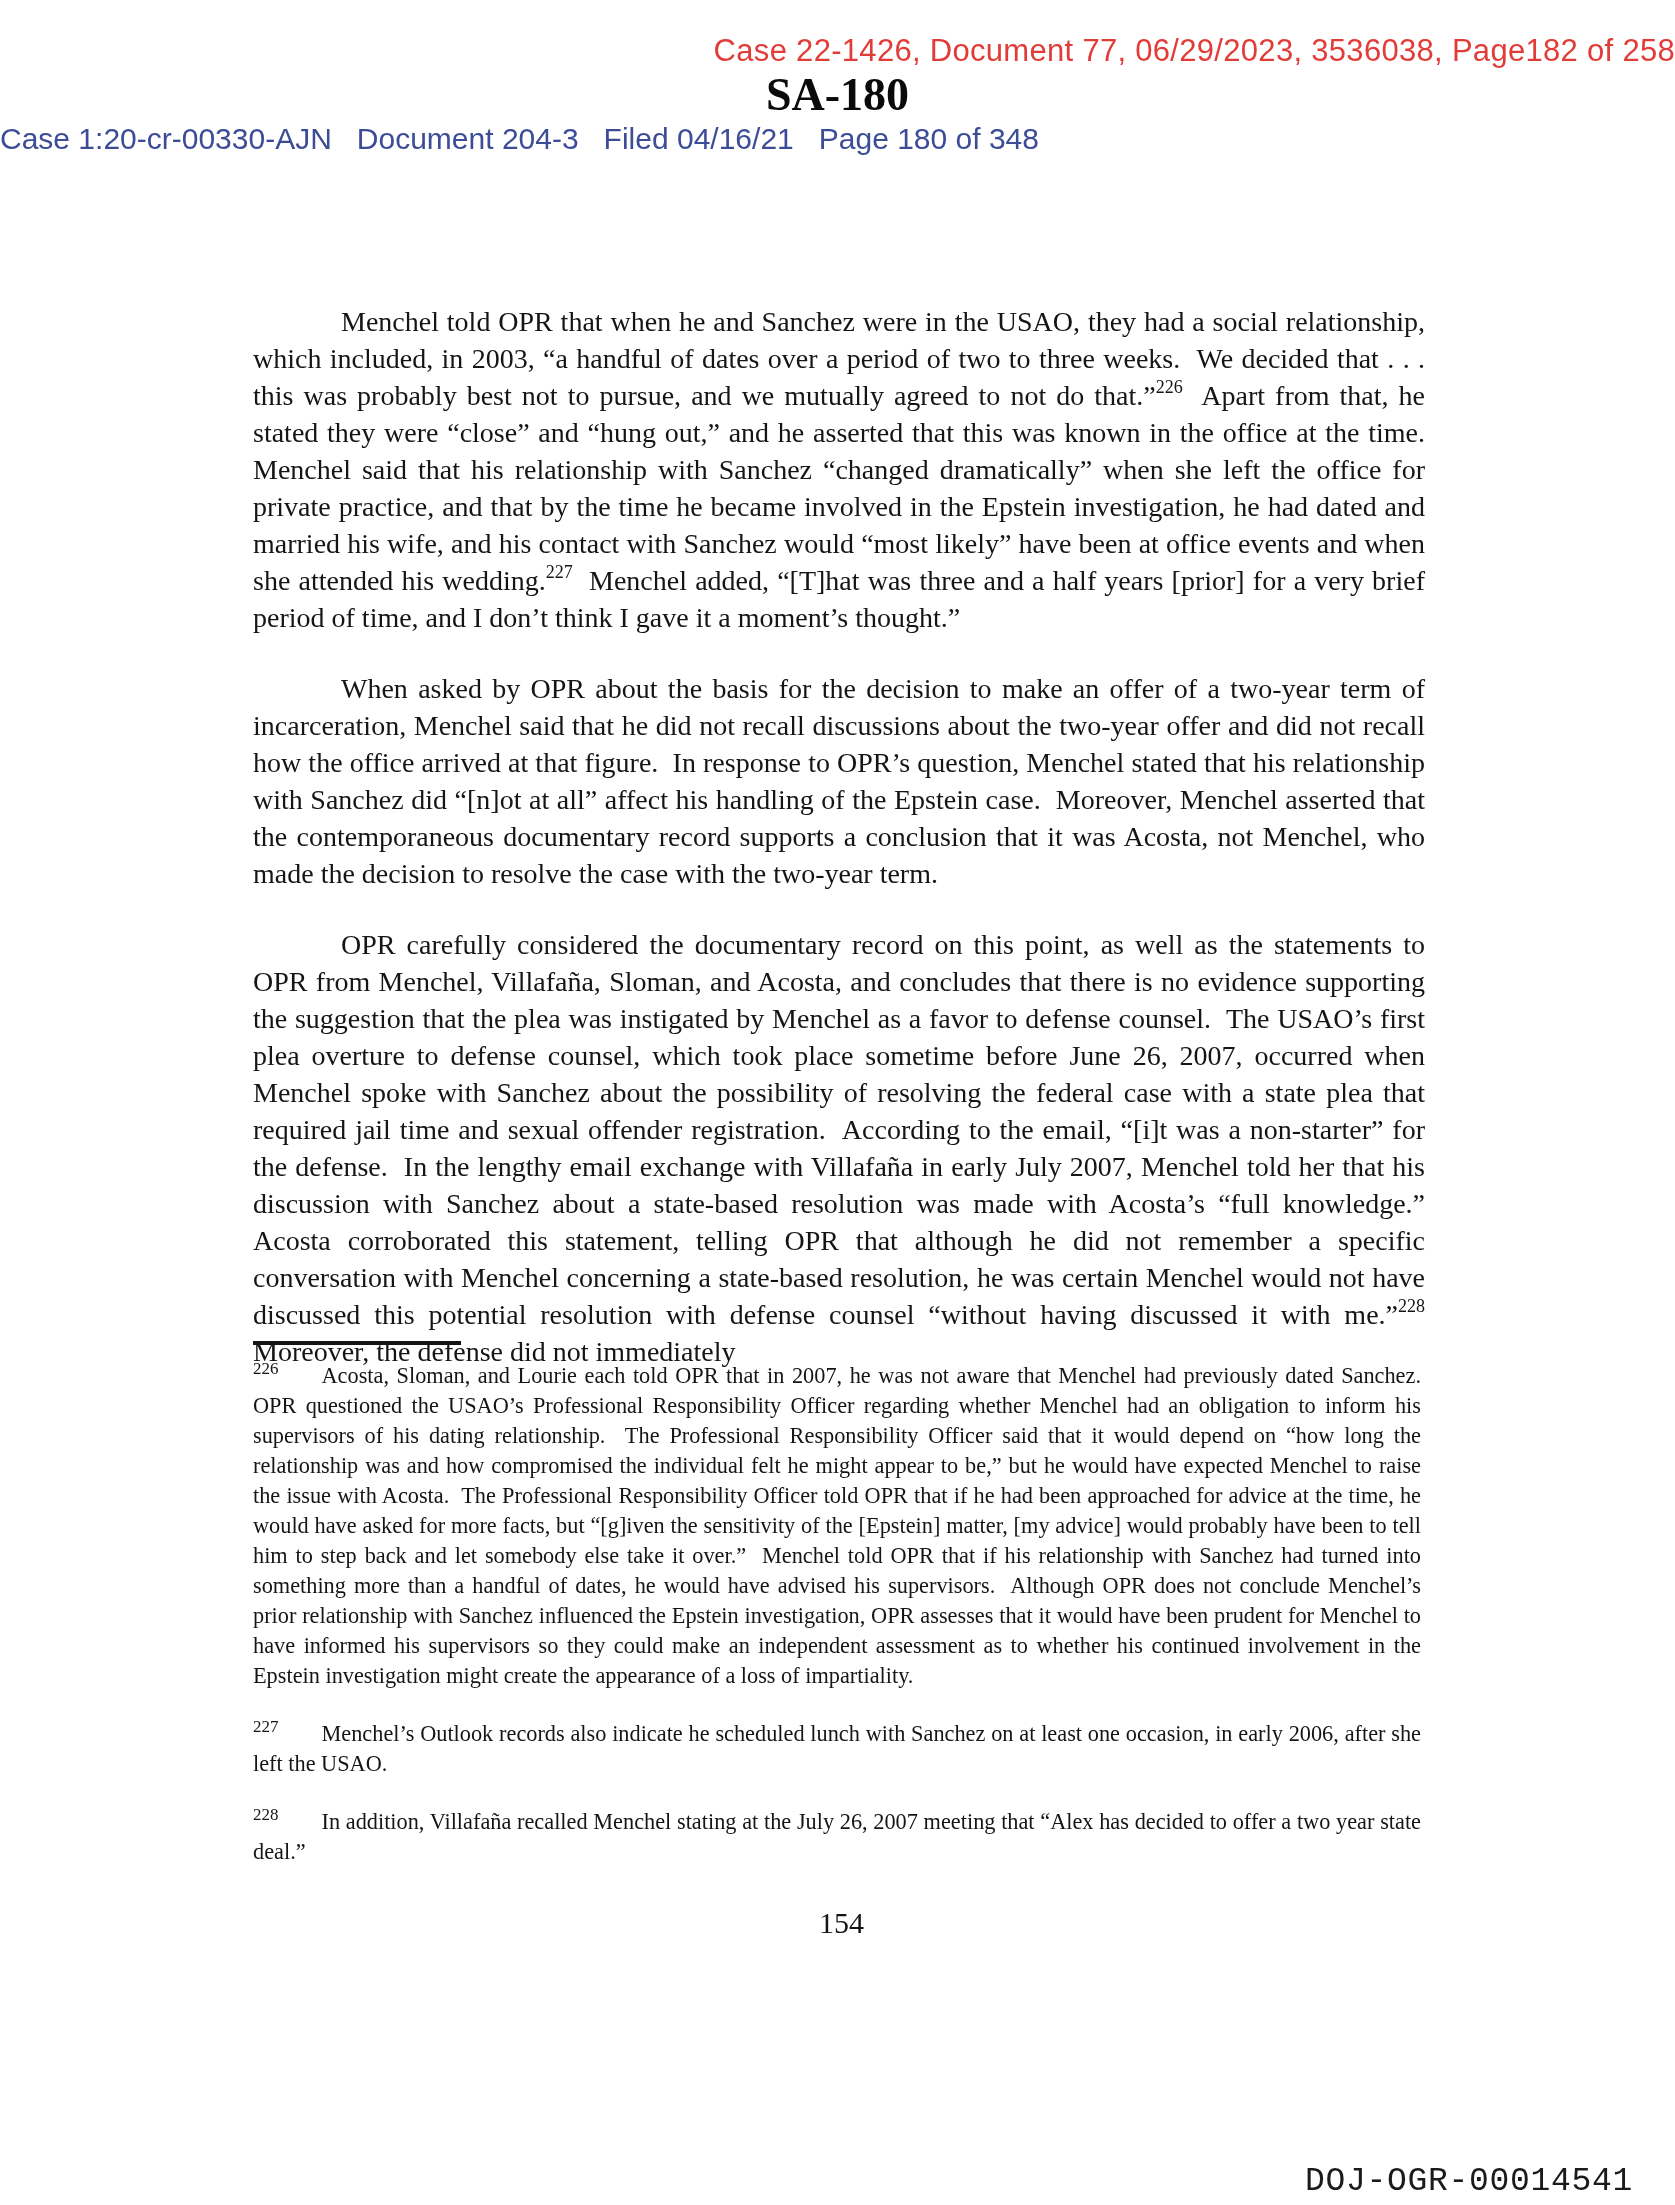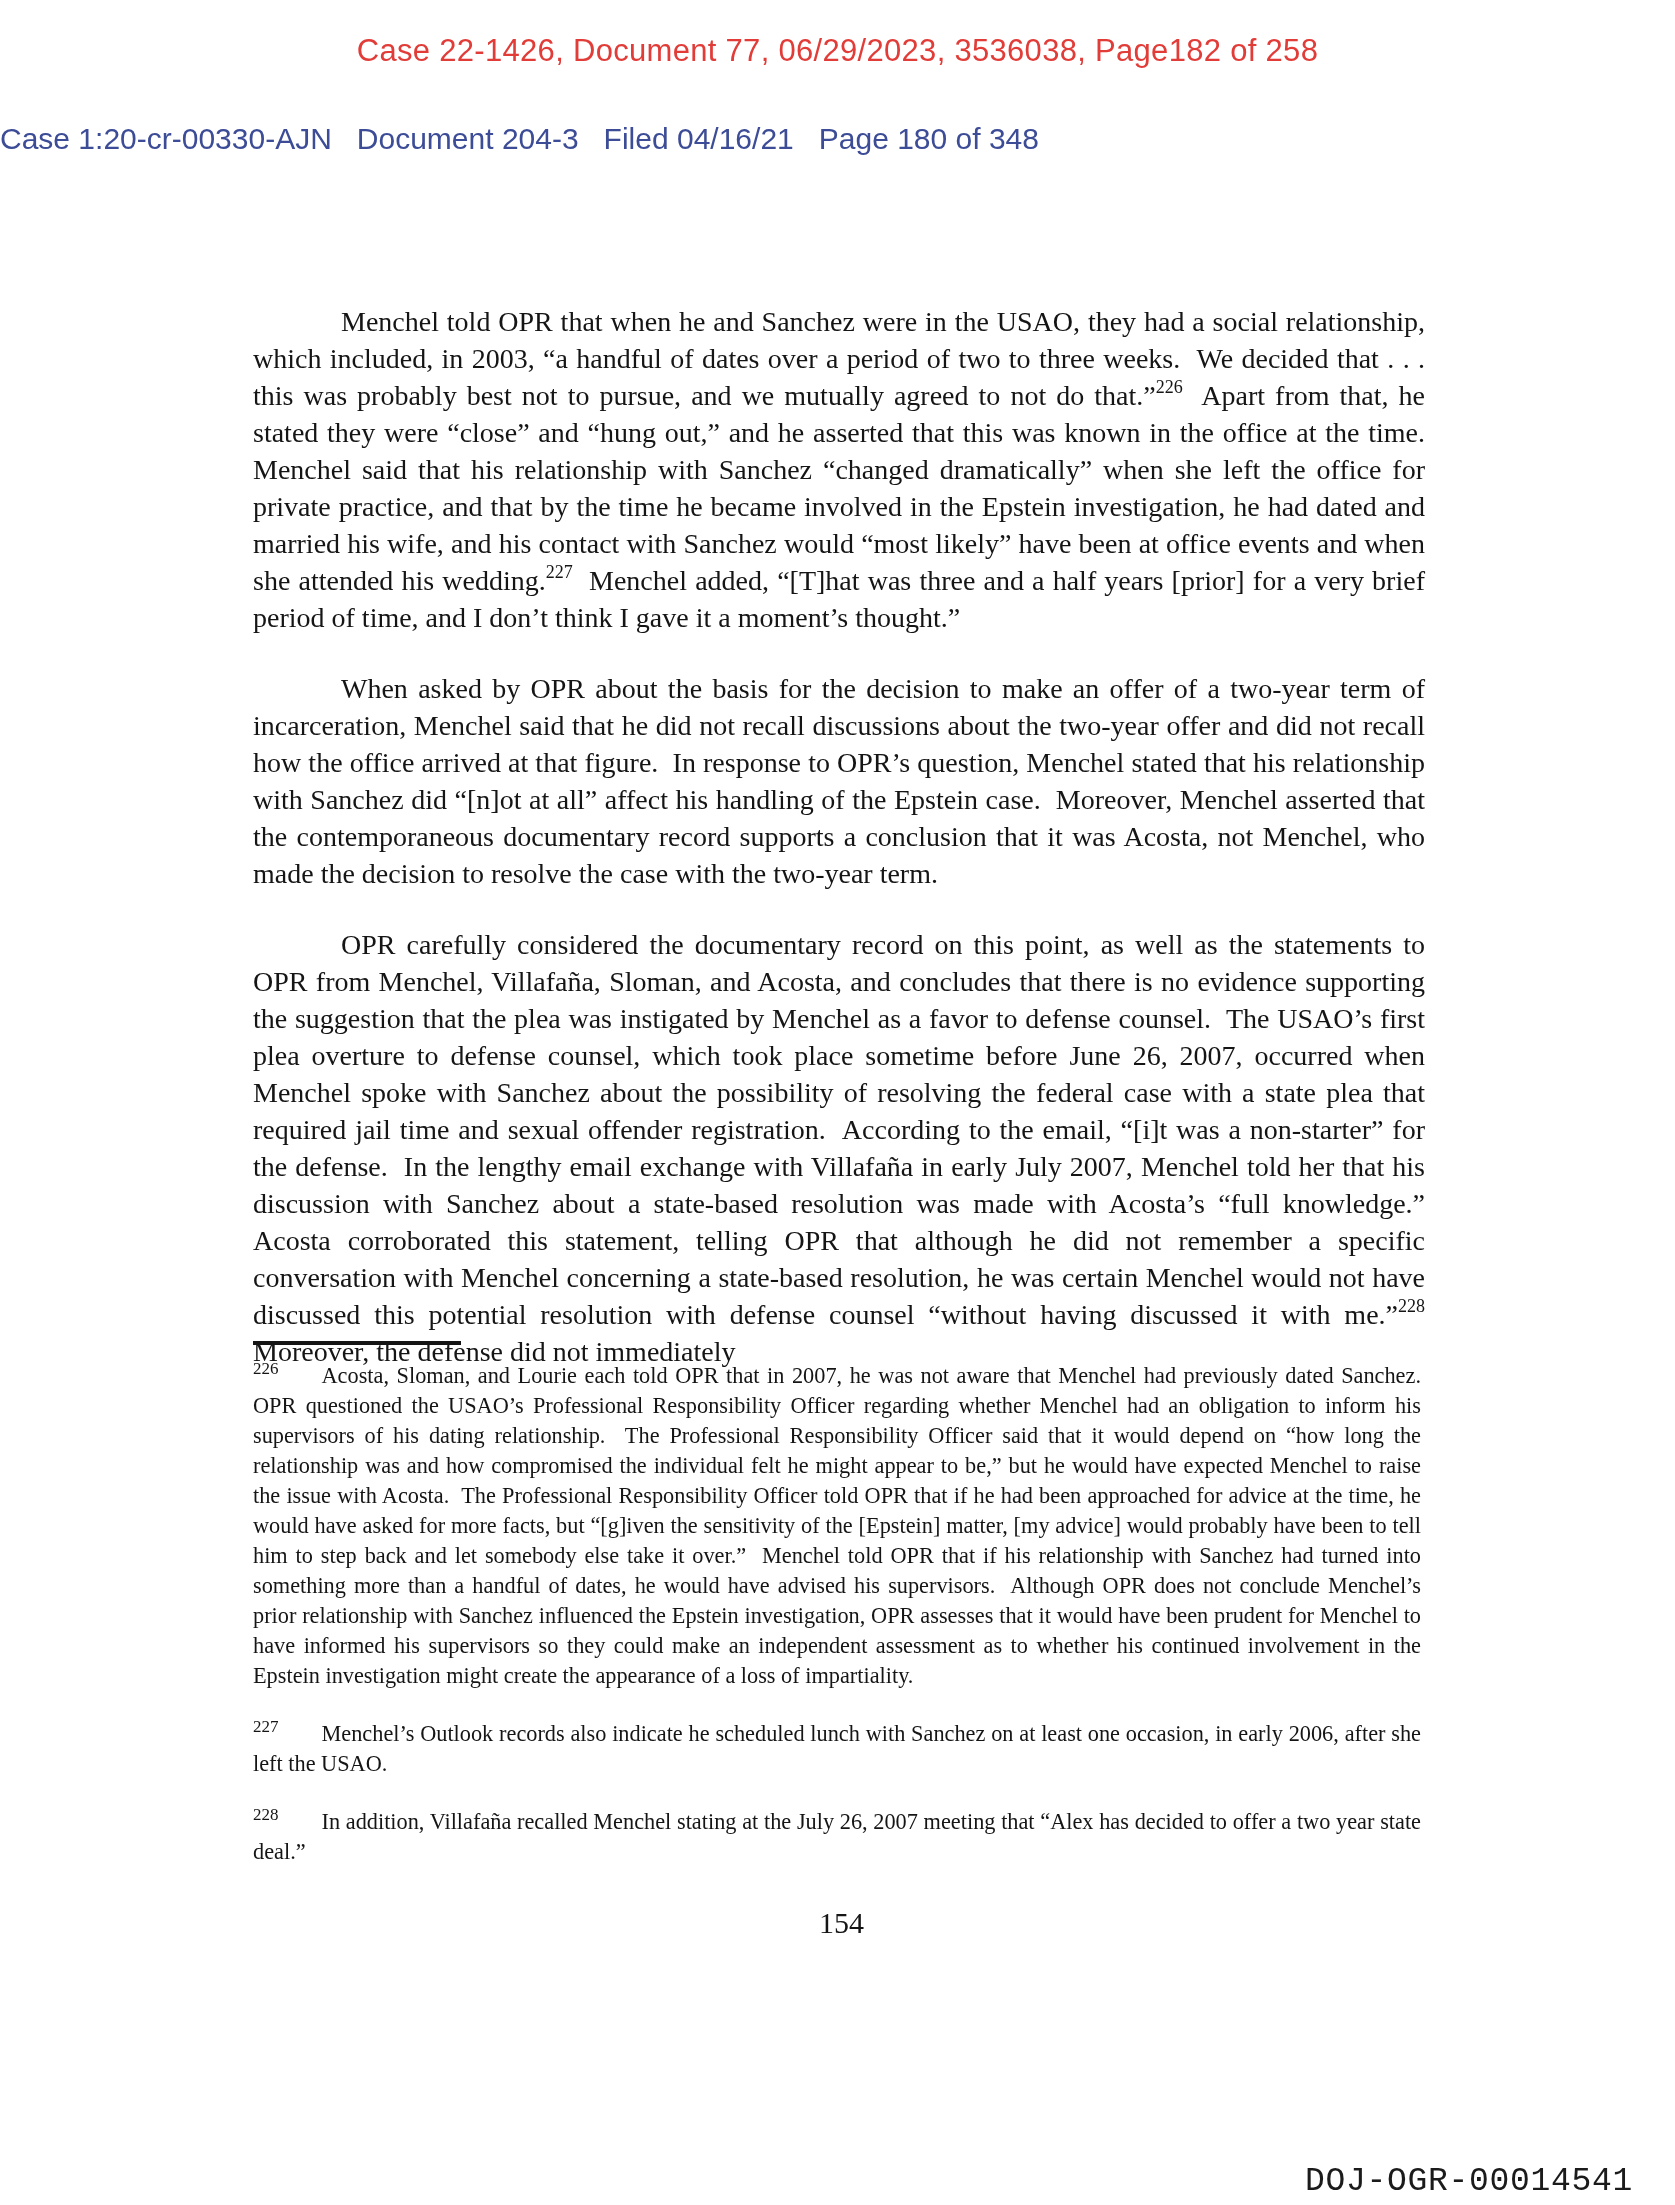--- a/index.html
+++ b/index.html
@@ -8,21 +8,21 @@
     width: 1675px;
     height: 2205px;
     background: #ffffff;
     overflow: hidden;
     font-family: "Liberation Serif", serif;
     color: #151515;
   }
   .stamp-line {
     position: absolute;
     top: 33px; left: 0; width: 100%;
-    text-align: center;
+    text-align: right;
     font-family: "Liberation Sans", sans-serif;
     font-size: 31px;
     letter-spacing: 0.3px;
     white-space: pre;
   }
   .sa-label {
     position: absolute;
     top: 68px; left: 0; width: 100%;
     text-align: center;
     font-family: "Liberation Serif", serif;
@@ -93,20 +93,21 @@
     font-size: 33px;
     letter-spacing: 0.7px;
     color: #1b1b1b;
   }
 </style>
 </head>
 <body>
 
 <div class="page">
   <div class="stamp-line" style="color: rgb(225, 60, 56);">Case 22-1426, Document 77, 06/29/2023, 3536038, Page182 of 258</div>
+  <div class="sa-label">SA-180</div>
   <div class="case-line" style="color: rgb(60, 76, 150);">Case 1:20-cr-00330-AJN   Document 204-3   Filed 04/16/21   Page 180 of 348</div>
 
   <div class="body-text" id="body-container">
       <p>Menchel told OPR that when he and Sanchez were in the USAO, they had a social relationship, which included, in 2003, “a handful of dates over a period of two to three weeks.  We decided that . . . this was probably best not to pursue, and we mutually agreed to not do that.”<sup class="fn-ref">226</sup>  Apart from that, he stated they were “close” and “hung out,” and he asserted that this was known in the office at the time.  Menchel said that his relationship with Sanchez “changed dramatically” when she left the office for private practice, and that by the time he became involved in the Epstein investigation, he had dated and married his wife, and his contact with Sanchez would “most likely” have been at office events and when she attended his wedding.<sup class="fn-ref">227</sup>  Menchel added, “[T]hat was three and a half years [prior] for a very brief period of time, and I don’t think I gave it a moment’s thought.”</p>
       <p>When asked by OPR about the basis for the decision to make an offer of a two-year term of incarceration, Menchel said that he did not recall discussions about the two-year offer and did not recall how the office arrived at that figure.  In response to OPR’s question, Menchel stated that his relationship with Sanchez did “[n]ot at all” affect his handling of the Epstein case.  Moreover, Menchel asserted that the contemporaneous documentary record supports a conclusion that it was Acosta, not Menchel, who made the decision to resolve the case with the two-year term.</p>
       <p>OPR carefully considered the documentary record on this point, as well as the statements to OPR from Menchel, Villafaña, Sloman, and Acosta, and concludes that there is no evidence supporting the suggestion that the plea was instigated by Menchel as a favor to defense counsel.  The USAO’s first plea overture to defense counsel, which took place sometime before June 26, 2007, occurred when Menchel spoke with Sanchez about the possibility of resolving the federal case with a state plea that required jail time and sexual offender registration.  According to the email, “[i]t was a non-starter” for the defense.  In the lengthy email exchange with Villafaña in early July 2007, Menchel told her that his discussion with Sanchez about a state-based resolution was made with Acosta’s “full knowledge.”  Acosta corroborated this statement, telling OPR that although he did not remember a specific conversation with Menchel concerning a state-based resolution, he was certain Menchel would not have discussed this potential resolution with defense counsel “without having discussed it with me.”<sup class="fn-ref">228</sup>  Moreover, the defense did not immediately</p>
     </div>
 
   <div class="fn-sep"></div>
   <div class="footnotes" id="fn-container">

